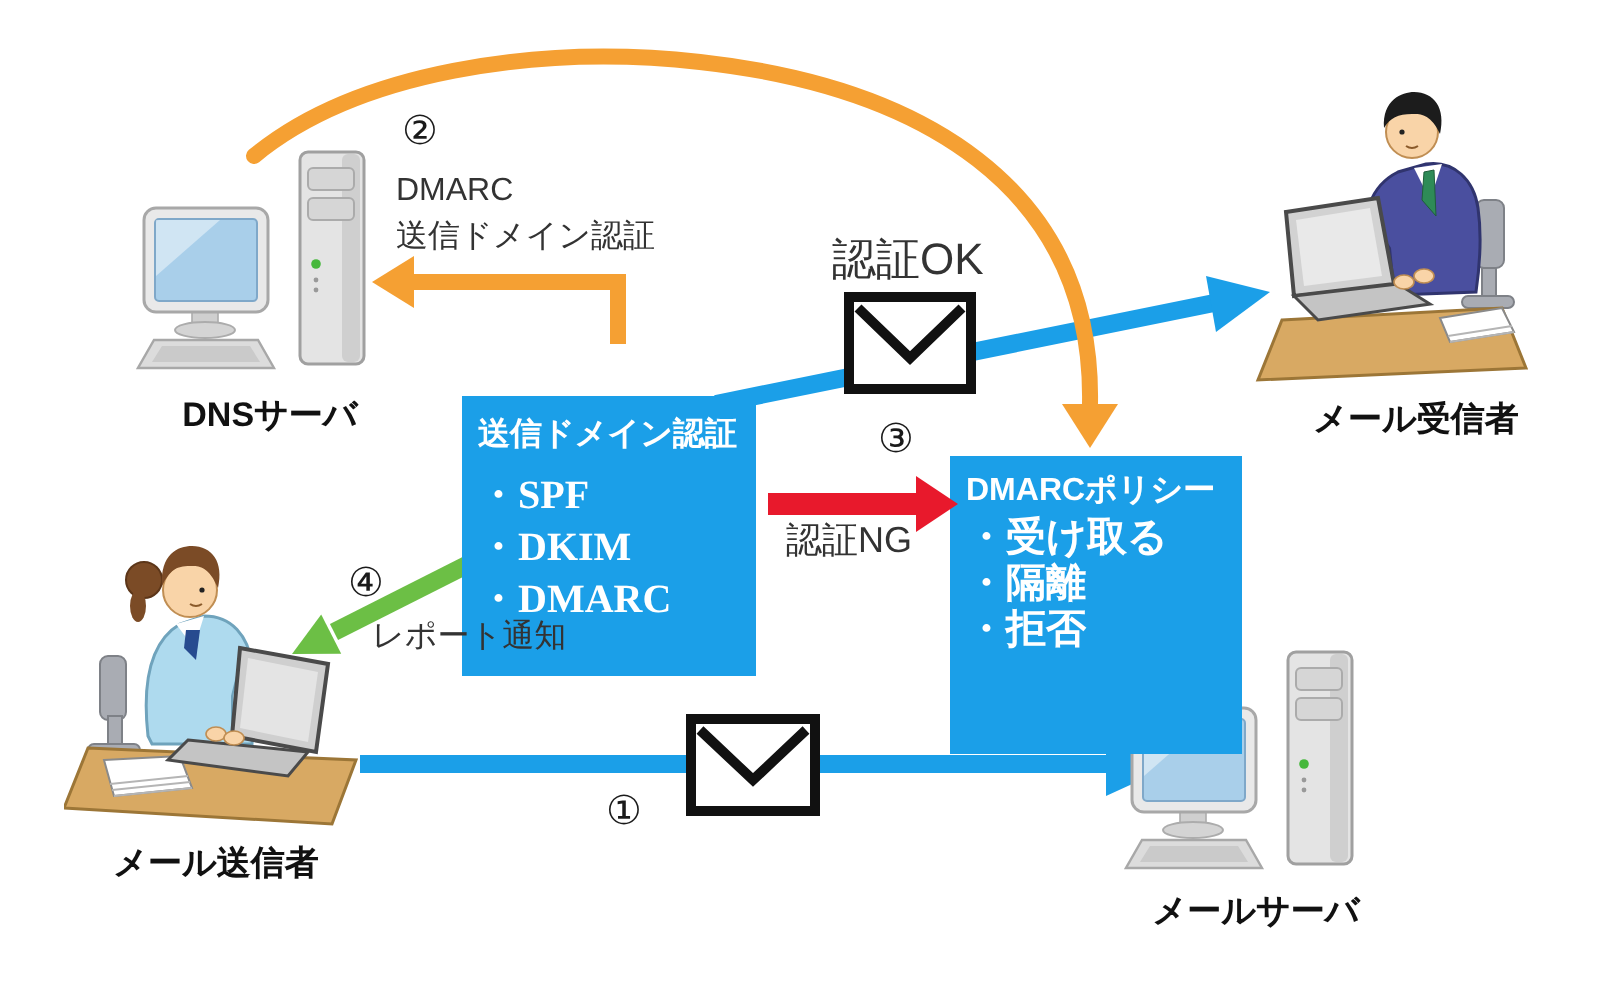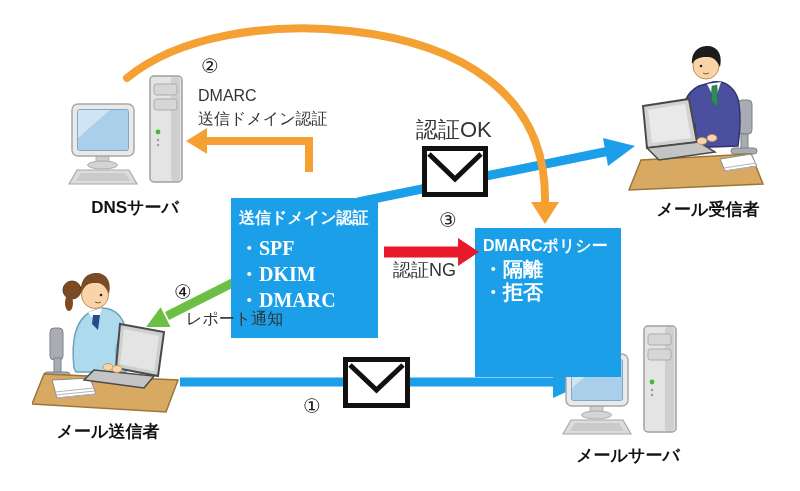--- a/index.html
+++ b/index.html
@@ -141,20 +141,21 @@
     <div class="boxitems">
       <div class="boxitem">・SPF</div>
       <div class="boxitem">・DKIM</div>
       <div class="boxitem">・DMARC</div>
     </div>
   </div>
 
   <div id="policy-box" class="bluebox">
     <div class="boxtitle">DMARCポリシー</div>
     <div class="boxitems">
+      <div class="boxitem">・受け取る</div>
       <div class="boxitem">・隔離</div>
       <div class="boxitem">・拒否</div>
     </div>
   </div>
 
   <svg id="layer-over" class="layer" viewBox="0 0 800 491">
     <g>
       <polyline points="309,172 309,141 206,141" fill="none" stroke="#F5A033" stroke-width="8"></polyline>
       <polygon points="186,141 207,128 207,154" fill="#F5A033"></polygon>
     </g>

